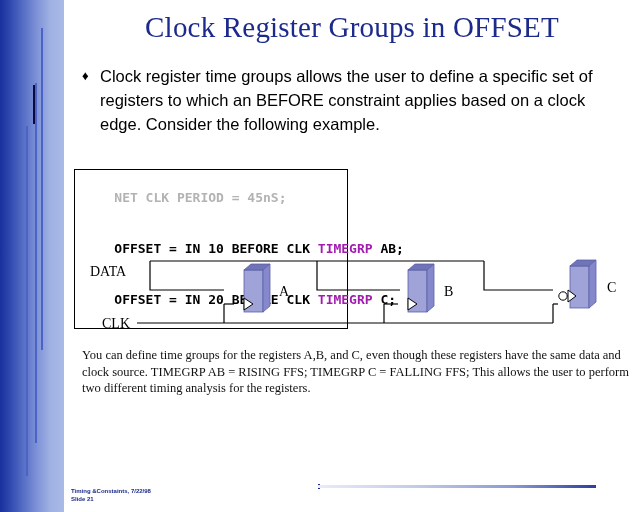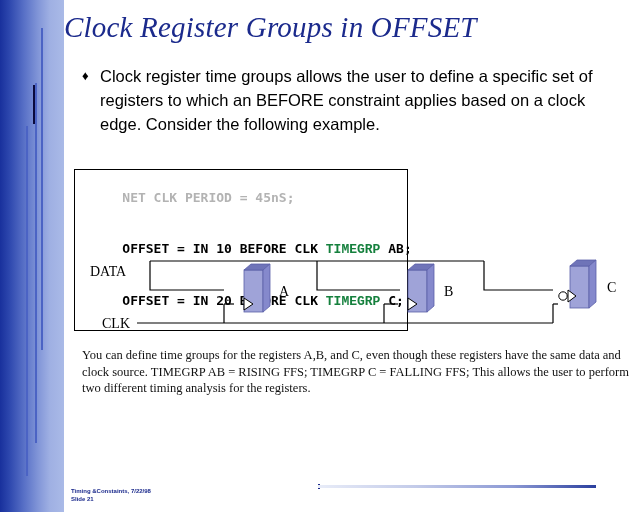--- a/index.html
+++ b/index.html
@@ -31,27 +31,26 @@
   .accent-line {
     position: absolute;
     width: 2px;
   }
 
   
   #title {
     position: absolute;
     left: 64px; top: 11px;
     width: 576px;
-    text-align: left;
+    text-align: center;
     font-family: "Liberation Serif", serif;
     font-size: 29px;
     color: #1b2a8c;
     letter-spacing: 0.2px;
     white-space: nowrap;
-    font-style: italic;
   }
 
   
   #bullet-block {
     position: absolute;
     left: 82px; top: 64px;
     width: 548px;
   }
   .bullet-row {
     display: flex;
@@ -68,36 +67,36 @@
     font-size: 16.5px;
     line-height: 24px;
     color: #000000;
     flex: 1;
   }
 
   
   #code-box {
     position: absolute;
     left: 74px; top: 169px;
-    width: 334px;
+    width: 274px;
     border: 1px solid #000000;
     background: #ffffff;
-    padding: 2px 4px 3px 16px;
+    padding: 2px 4px 3px 8px;
     box-sizing: border-box;
   }
   .code-line {
     font-family: "DejaVu Sans Mono", monospace;
     font-size: 13px;
     font-weight: bold;
     line-height: 17px;
     white-space: pre;
     color: #000000;
   }
   .code-line.dim { color: #b3b3b3; }
-  .kw-red { color: #15803d; font-family: Liberation Mono, monospace; }
+  .kw-red { color: #a21caf; }
 
   
   #diagram {
     position: absolute;
     left: 64px; top: 252px;
     width: 464px; height: 92px;
   }
   #diagram svg { display: block; }
 
   

